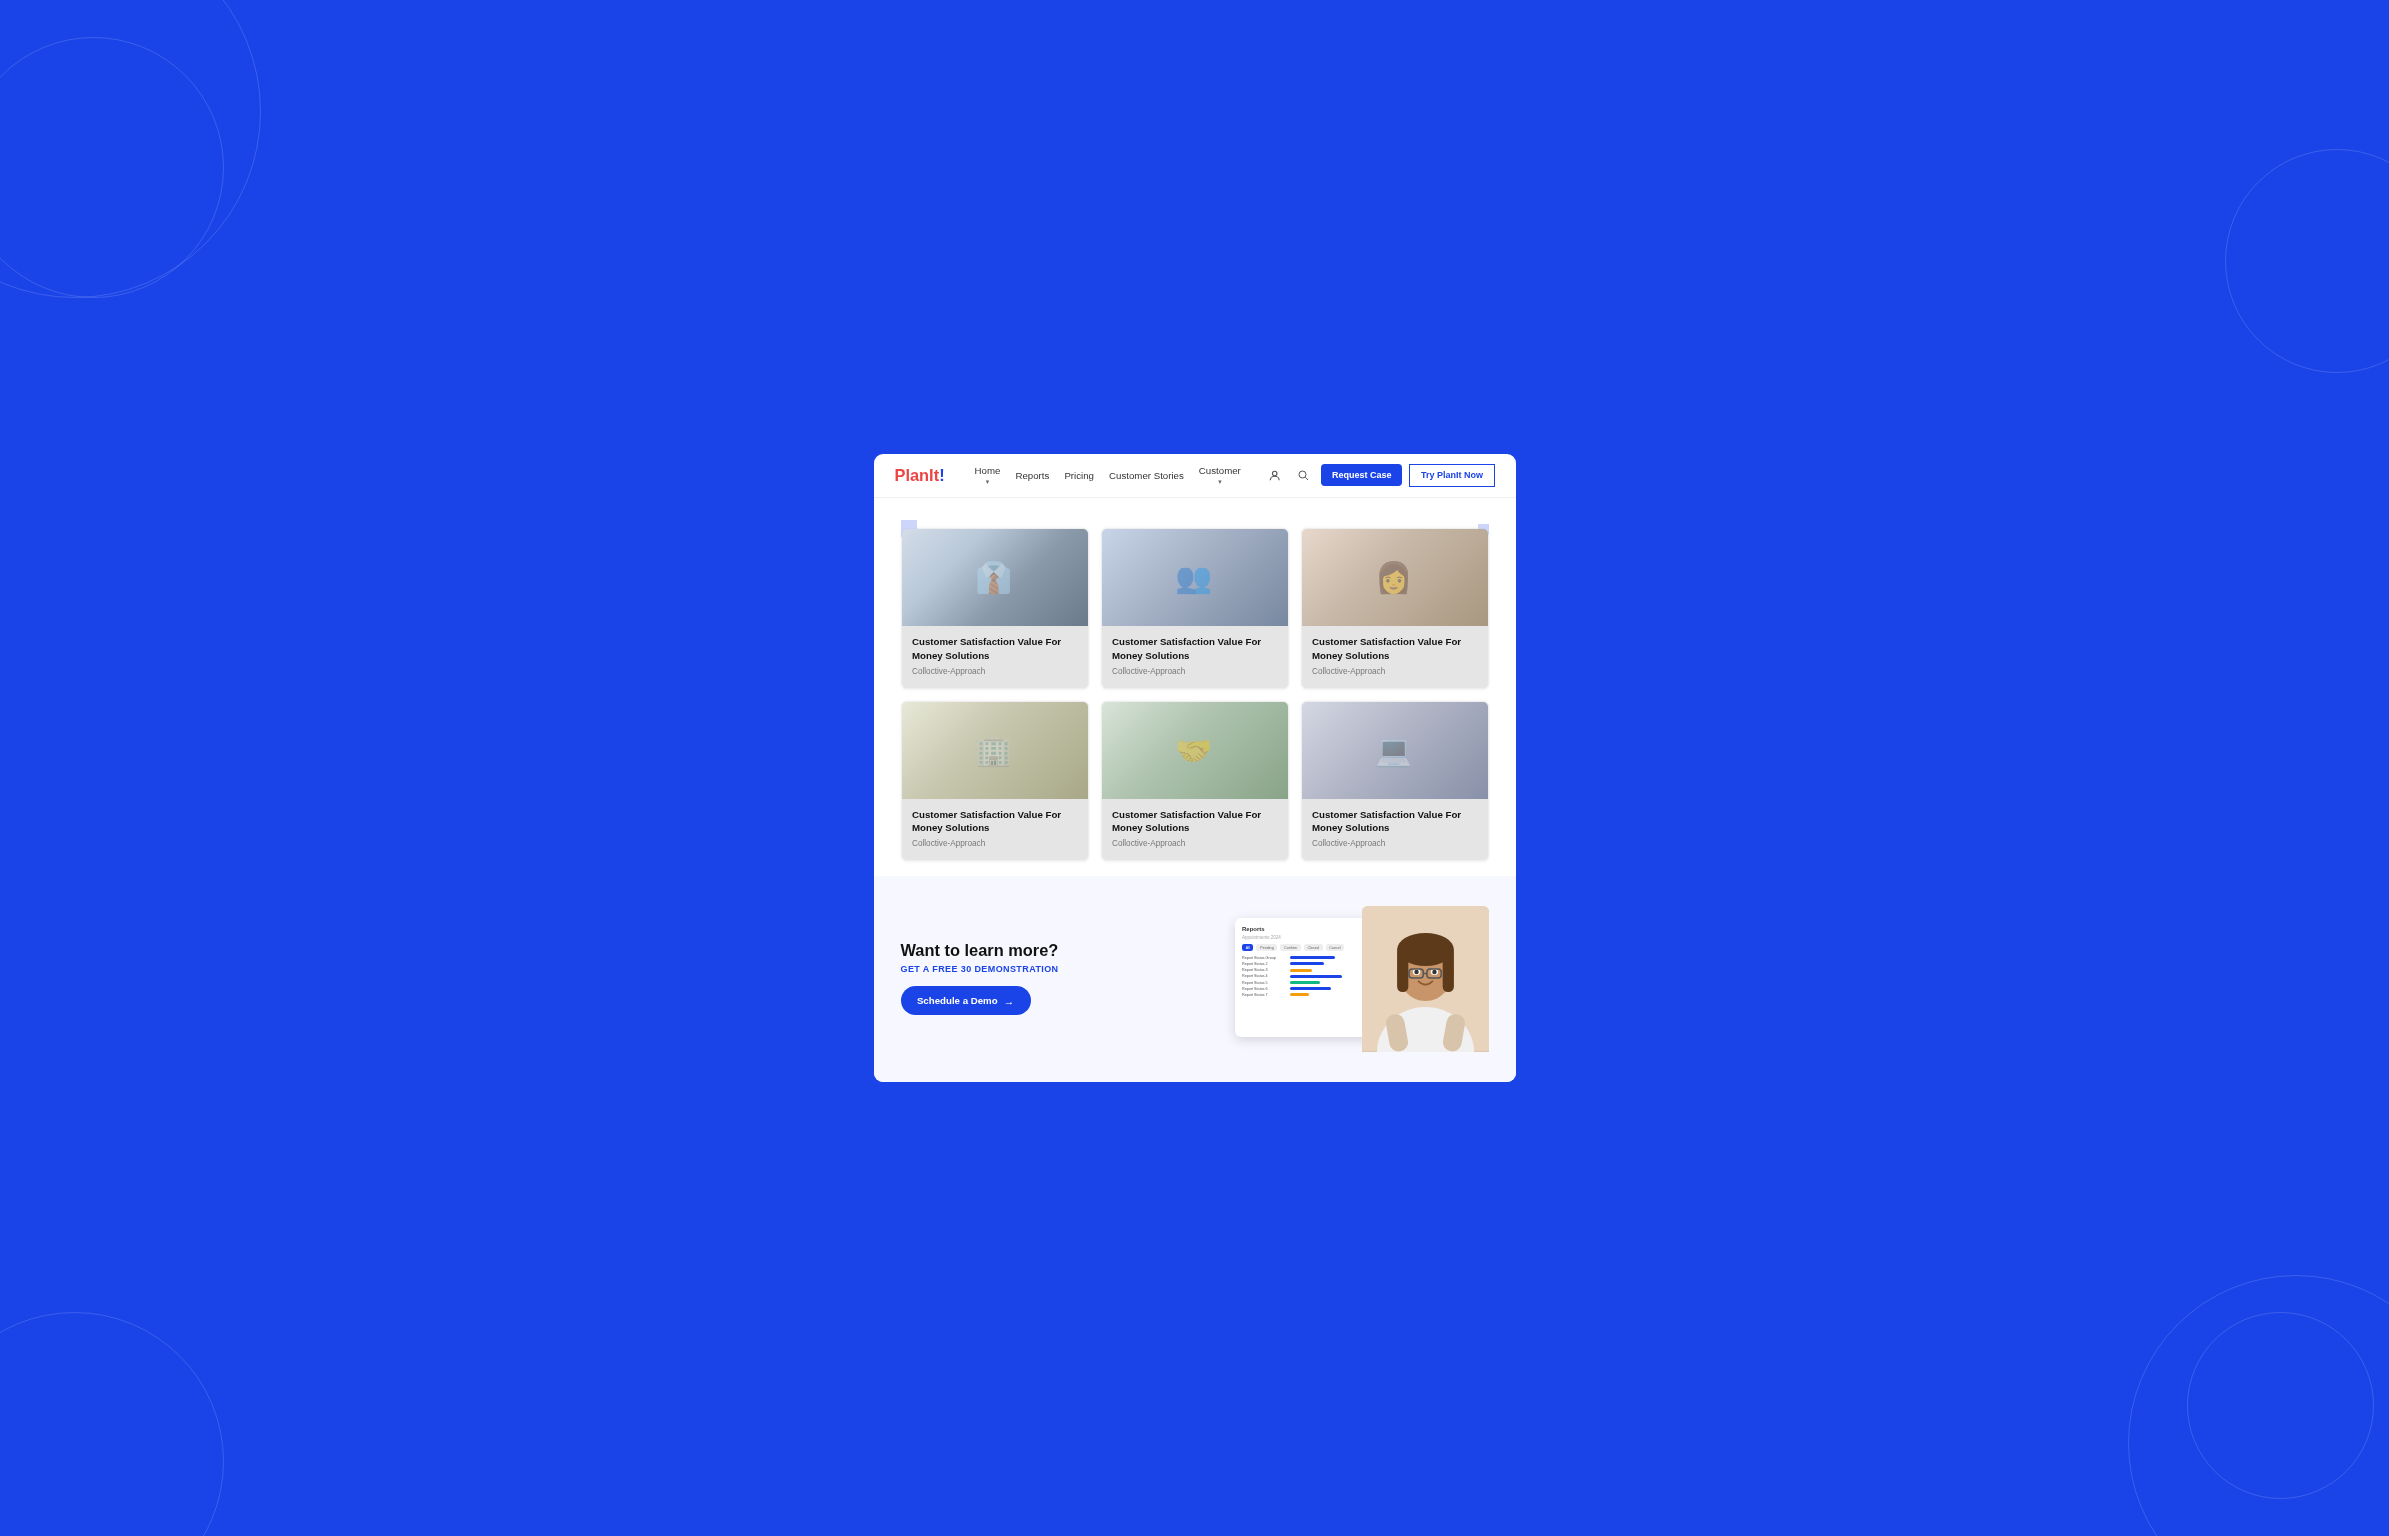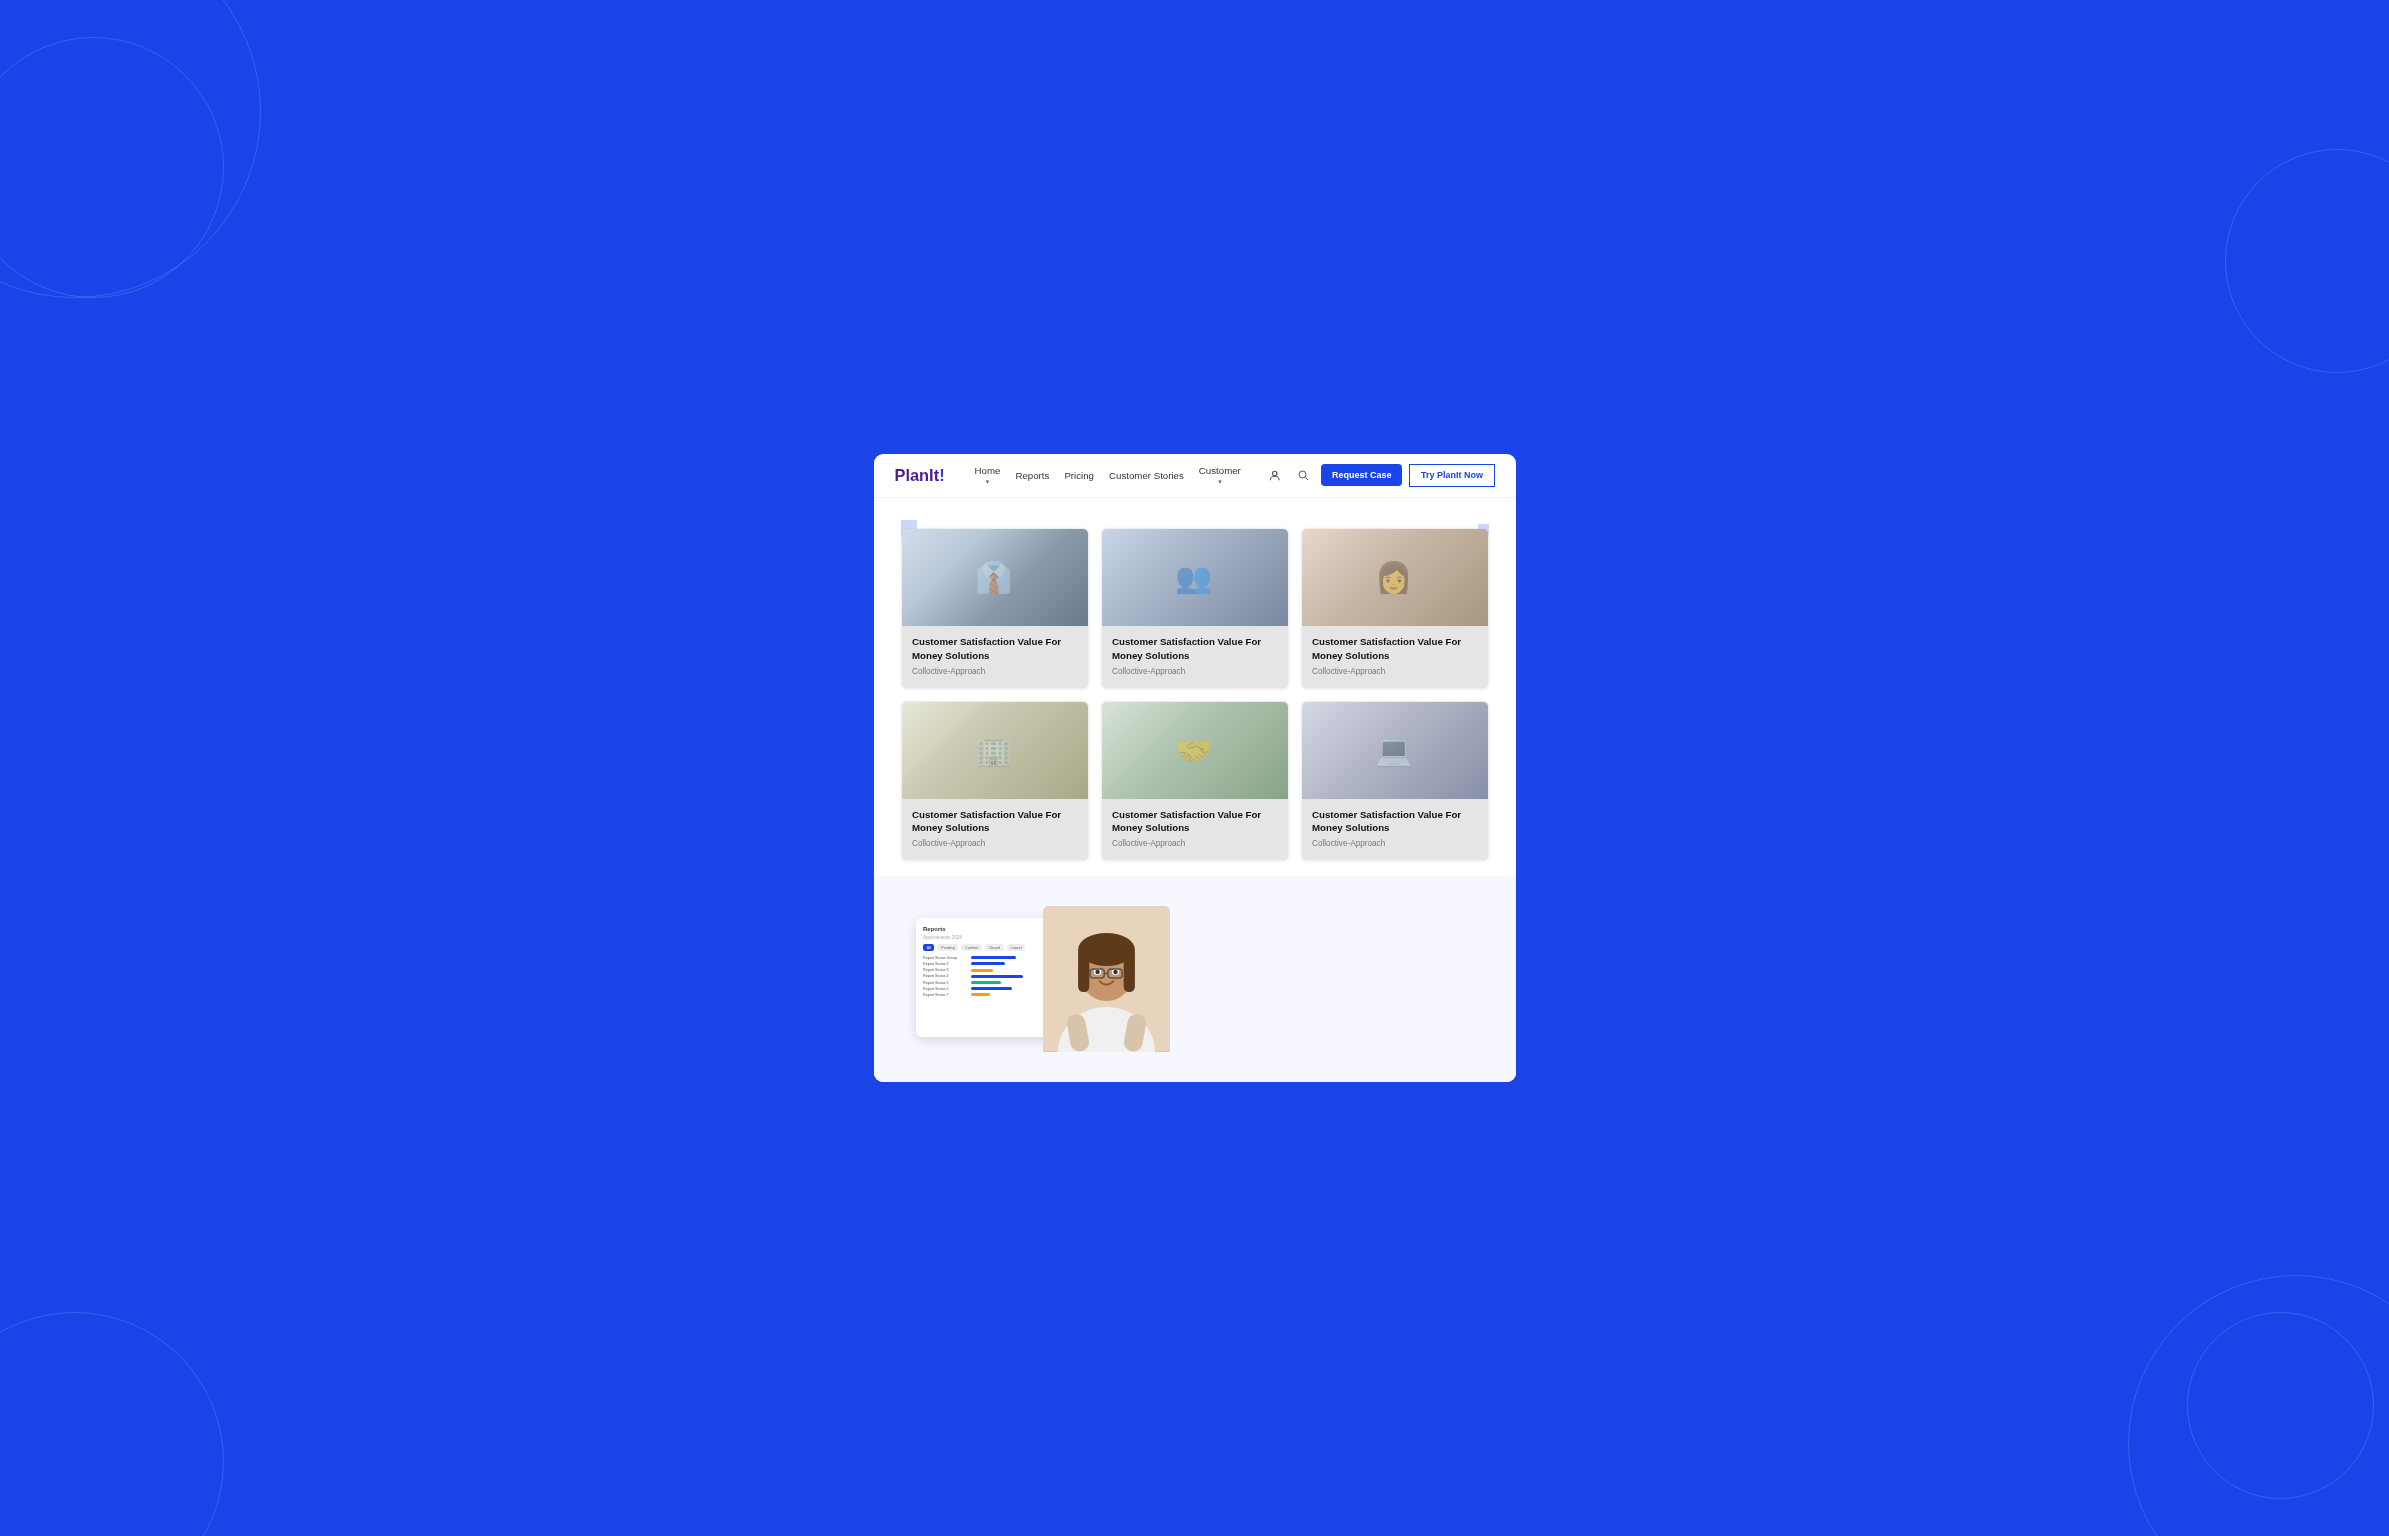--- a/index.html
+++ b/index.html
@@ -49,21 +49,21 @@
       gap: 18px;
     }
     .logo {
       font-size: 16.4px;
       font-weight: 800;
       color: #111;
       margin-right: 12px;
       white-space: nowrap;
     }
     .logo span {
-      color: #4c1d95;
+      color: #ef4444;
     }
     .nav-links {
       display: flex;
       align-items: center;
       gap: 15px;
       flex: 1;
     }
     .nav-link {
       font-size: 9.7px;
       color: #333;
@@ -515,20 +515,28 @@
       <div class="card-body">
         <div class="card-title">Customer Satisfaction Value For Money Solutions</div>
         <div class="card-subtitle">Colloctive-Approach</div>
       </div>
     </div>
       </div>
 
   </div>
 
   <div class="cta-section">
+    <div class="cta-left">
+      <div class="cta-title">Want to learn more?</div>
+      <div class="cta-subtitle">GET A FREE 30 DEMONSTRATION</div>
+      <button class="btn-schedule">
+        <span>Schedule a Demo</span>
+        <span class="arrow">→</span>
+      </button>
+    </div>
 
     <div class="cta-right">
 
       <div class="dashboard-mockup" id="dashboard-mockup">
     <div class="dash-header">Reports</div>
     <div class="dash-sub">Appointments 2024</div>
     <div class="dash-tabs">
     <span class="dash-tab active">All</span>
 
     <span class="dash-tab ">Pending</span>

